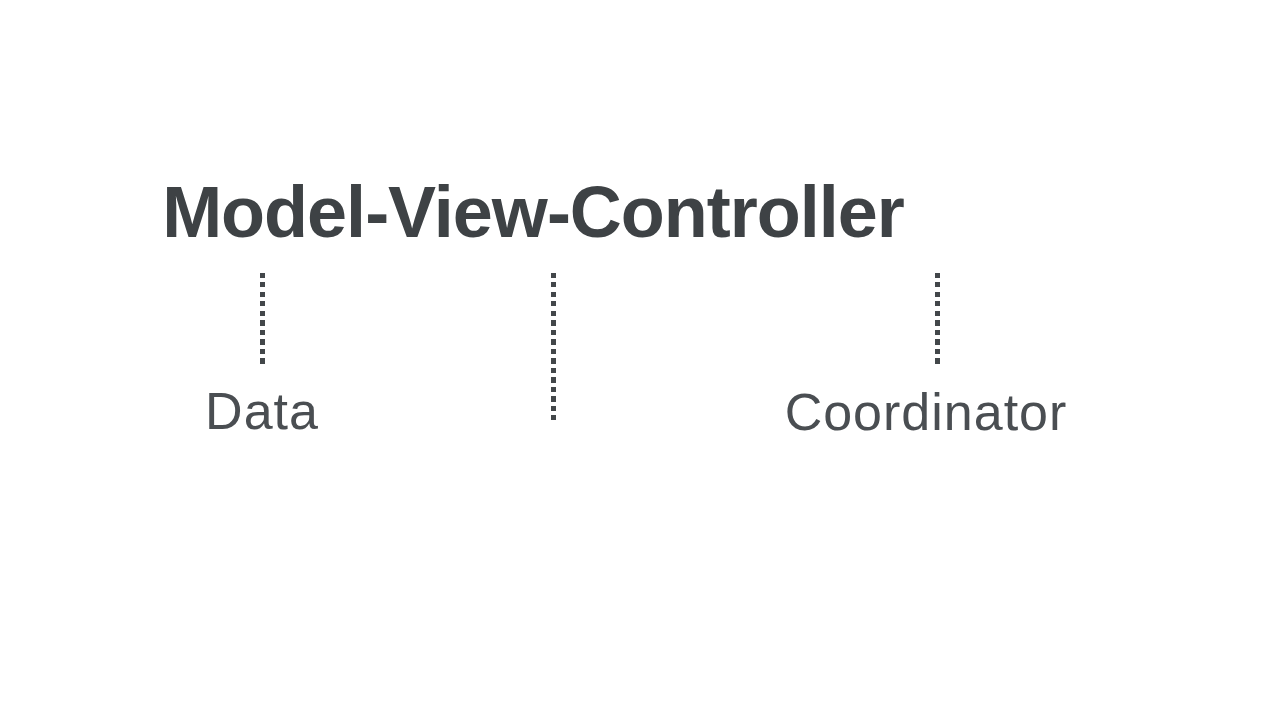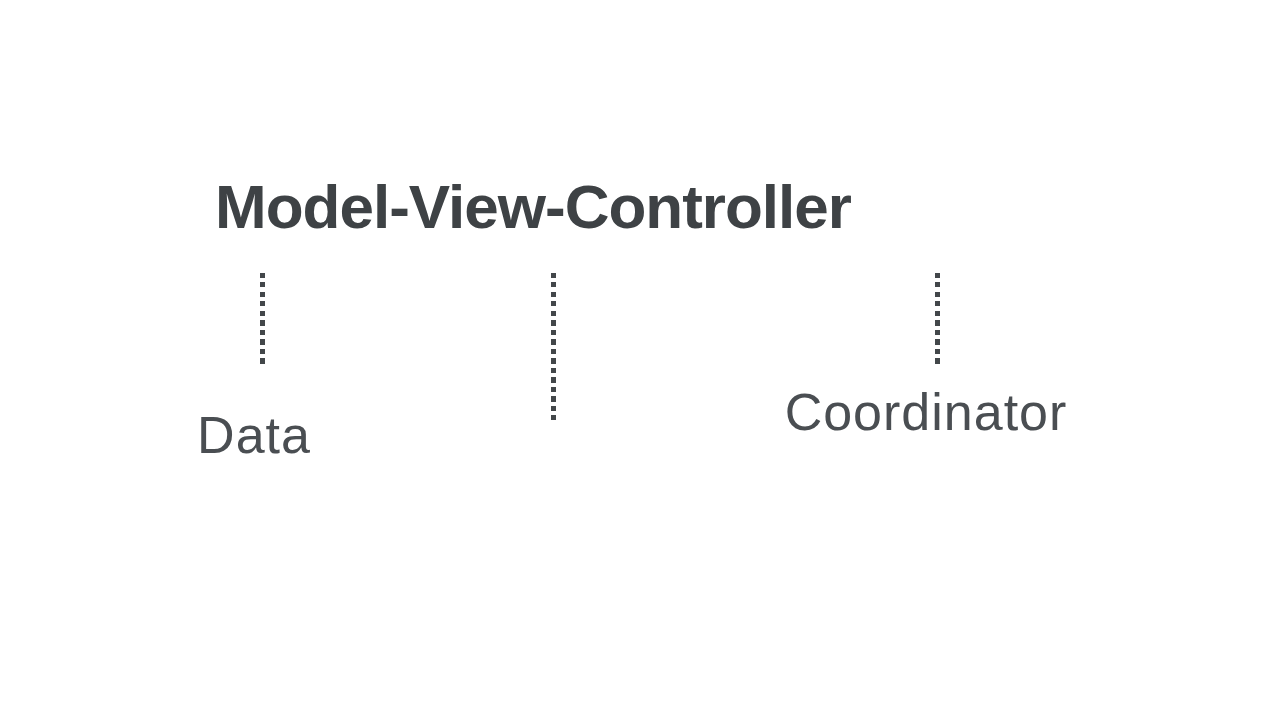--- a/index.html
+++ b/index.html
@@ -15,21 +15,21 @@
     overflow: hidden;
     font-family: "Liberation Sans", "DejaVu Sans", sans-serif;
   }
   .title {
     position: absolute;
     top: 176px;
     left: 0;
     width: 1066px;
     margin: 0;
     text-align: center;
-    font-size: 62px;
+    font-size: 72px;
     font-weight: 700;
     letter-spacing: -1px;
     line-height: 1;
     color: var(--title-color, #3e4245);
     white-space: nowrap;
   }
   .connector {
     position: absolute;
     width: 5px;
     background-image: repeating-linear-gradient(
@@ -46,21 +46,21 @@
   .annotation {
     position: absolute;
     transform: translateX(-50%);
     font-size: 52px;
     font-weight: 300;
     line-height: 1;
     letter-spacing: 1px;
     color: var(--annotation-color, #4a4e52);
     white-space: nowrap;
   }
-  .annotation.a1 { left: 254px; top: 385px; margin-top: 24px; }
+  .annotation.a1 { left: 262px; top: 385px; }
   .annotation.a2 { left: 545px; top: 435px; }
   .annotation.a3 { left: 926px; top: 386px; text-align: center; }
 </style>
 </head>
 <body>
 
 <div class="stage">
   <h1 class="title">Model-View-Controller</h1>
 
   <div class="connector c1"></div>

